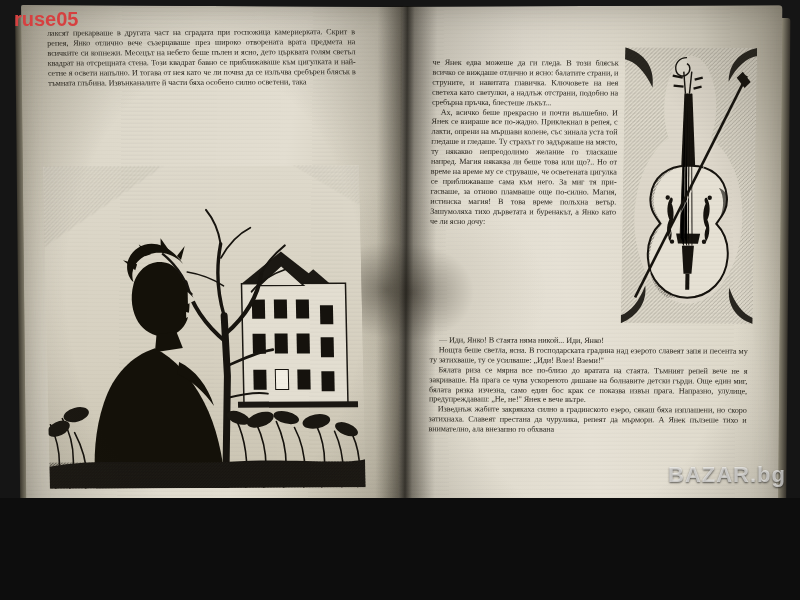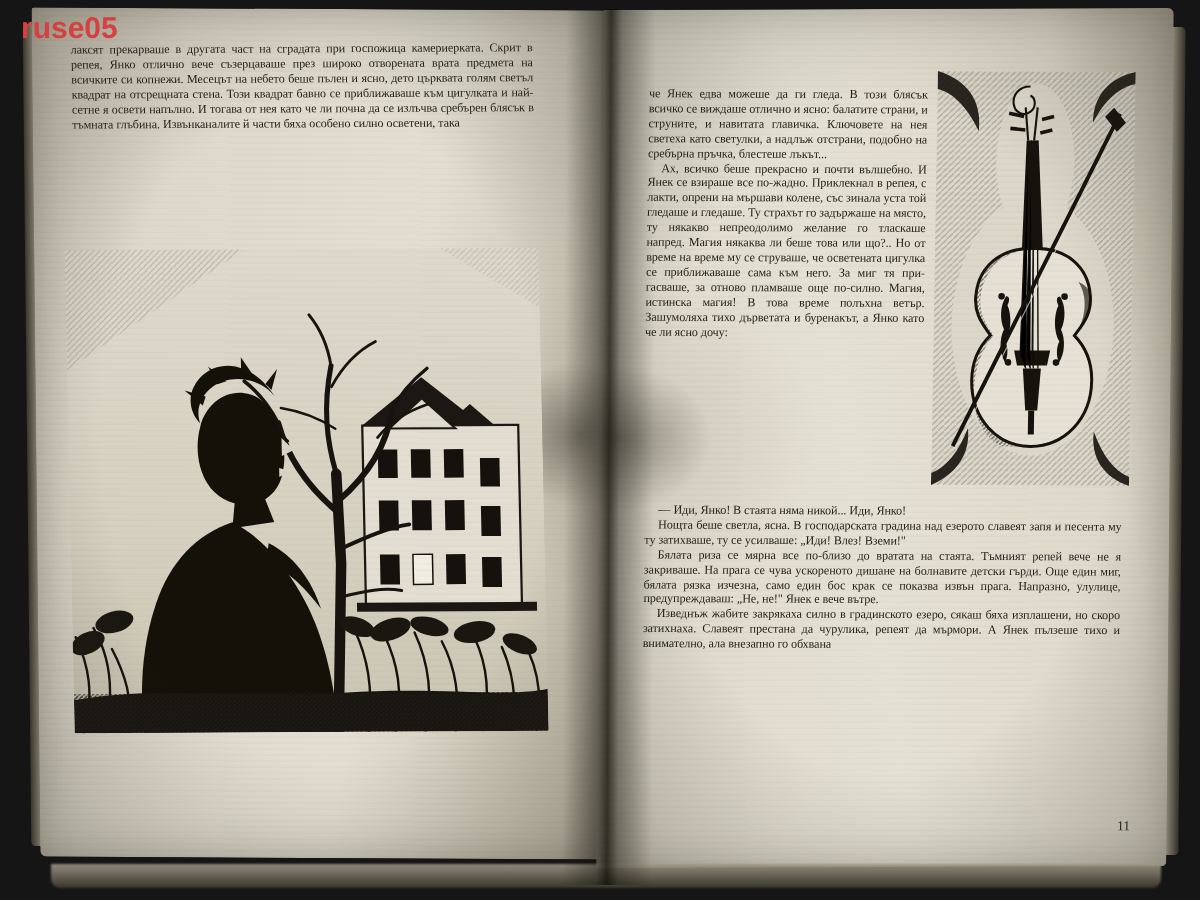--- a/index.html
+++ b/index.html
@@ -3,21 +3,21 @@
 <meta charset="utf-8">
 <style>
   html, body {
     margin: 0;
     padding: 0;
     background: #0d0d0d;
   }
   #shot {
     position: relative;
     width: 800px;
-    height: 600px;
+    height: 498px;
     overflow: hidden;
     background: #151515;
     font-family: "Liberation Serif", serif;
   }
 
   
   .wm-top {
     position: absolute;
     left: 14px;
     top: 8px;
@@ -446,13 +446,14 @@
 
       <div class="page-number">11</div>
 
       <div class="grain"></div>
     </div>
 
     <div class="gutter"></div>
     <div class="bottom-edge"></div>
   </div>
 
+  <div class="wm-bottom">BAZAR.bg</div>
 </div>
 
 </body></html>

